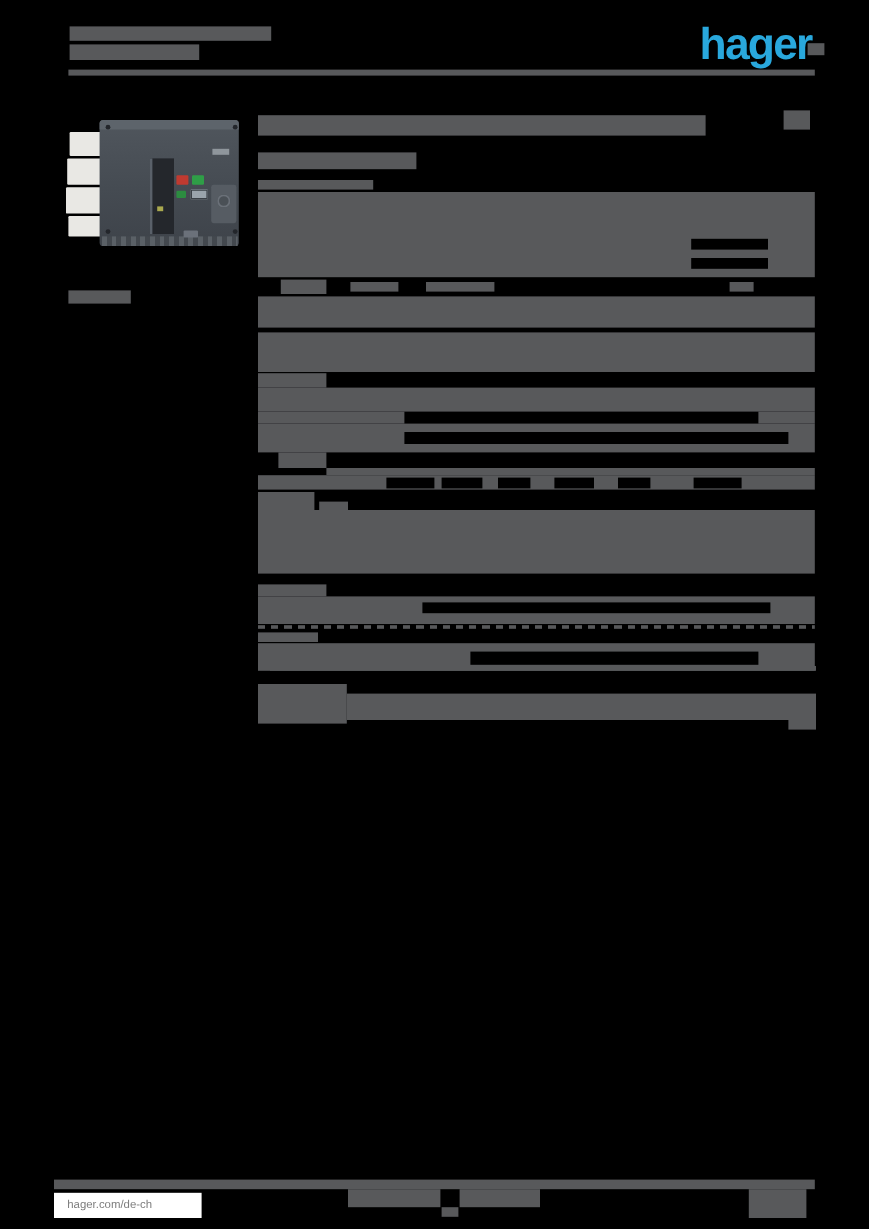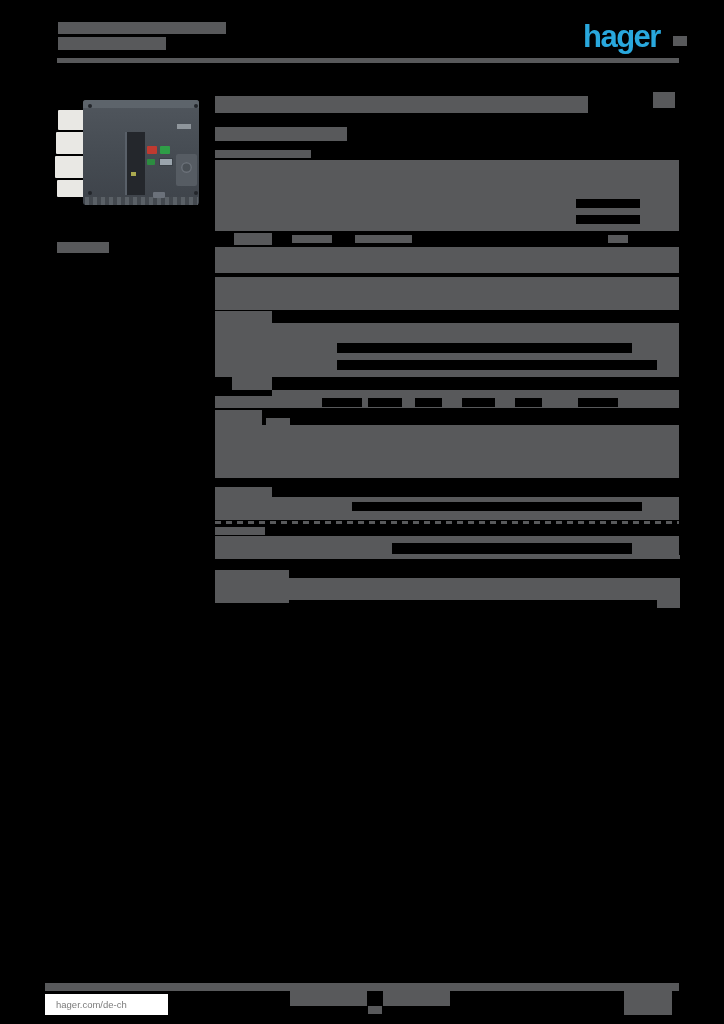--- a/index.html
+++ b/index.html
@@ -11,21 +11,21 @@
   .abs{position:absolute;}
   
   .rb{position:absolute;background:var(--text_block_gray,#58595b);}
   .rh{position:absolute;background:var(--page_black,#000);}
   .rd{position:absolute;background:repeating-linear-gradient(90deg,
        var(--text_block_gray,#58595b) 0 6px, transparent 6px 11px);}
   
   .logo{
     left:583px;top:18px;width:100px;height:42px;
     color:var(--brand_blue,#29a8dd);
-    font-weight:bold;font-size:31px;line-height:38px;letter-spacing:-1.5px;
+    font-weight:bold;font-size:37px;line-height:38px;letter-spacing:-1.5px;
   }
   .logo-reg{left:673px;top:36px;width:14px;height:10px;background:var(--text_block_gray,#58595b);}
   
   .pimg{left:55px;top:88px;width:150px;height:128px;}
   .pimg .abs{position:absolute;}
   .terminal{background:var(--breaker_terminal,#e9e8e4);border-right:4px solid #c7c6c1;border-radius:1px;}
   .bkr-body{left:28px;top:12px;width:116px;height:105px;border-radius:3px;
     background:linear-gradient(180deg,#50565d 0%,#454b52 55%,#3e434a 100%);}
   .bkr-top{left:28px;top:12px;width:116px;height:8px;background:#5d646b;border-radius:3px 3px 0 0;}
   .bkr-recess{left:70px;top:44px;width:18px;height:63px;background:var(--breaker_recess,#24272c);

